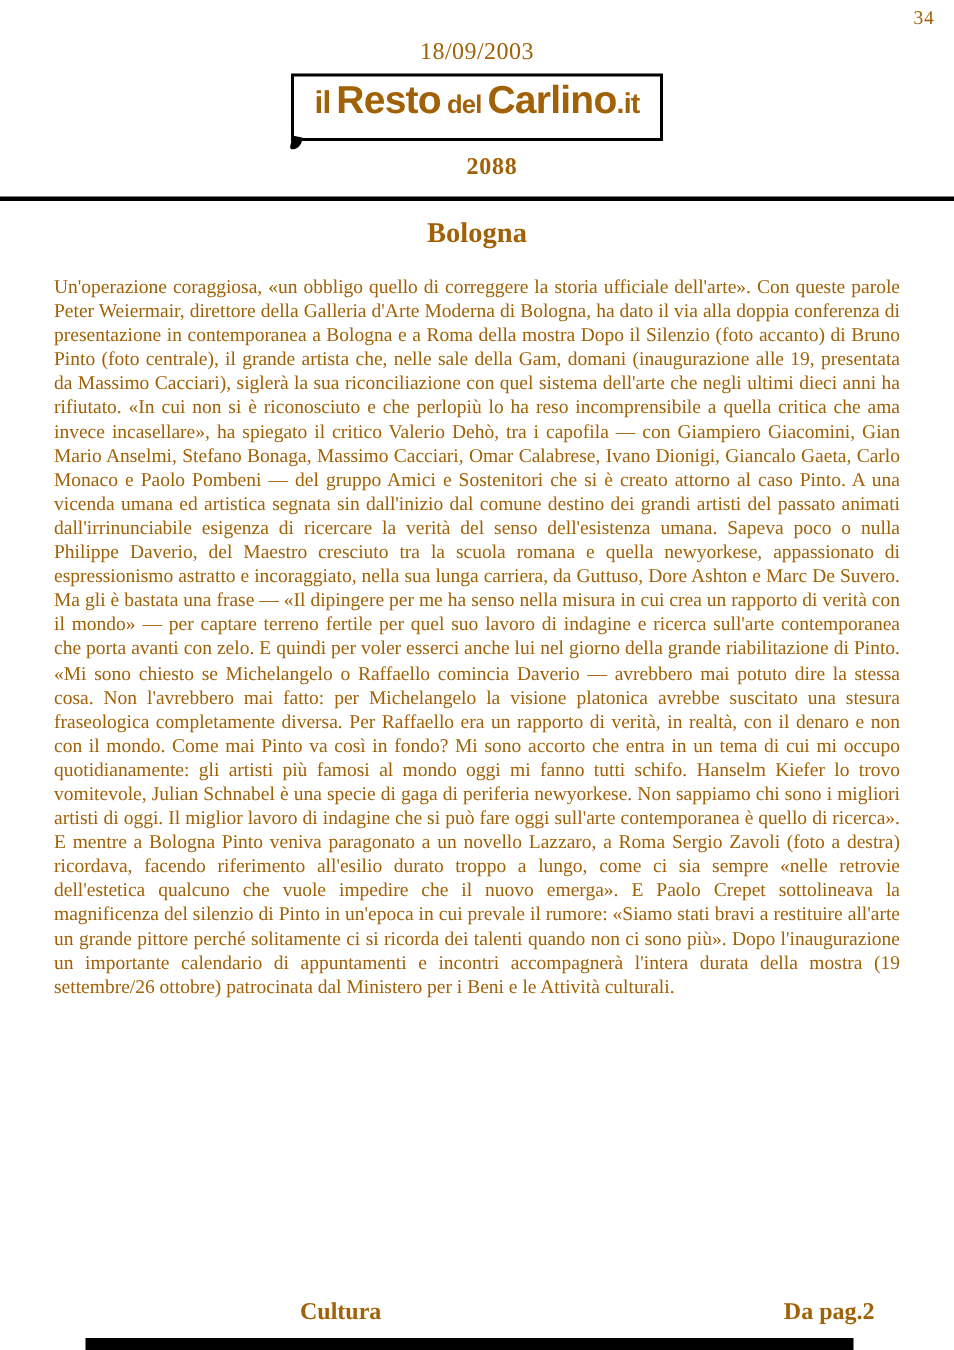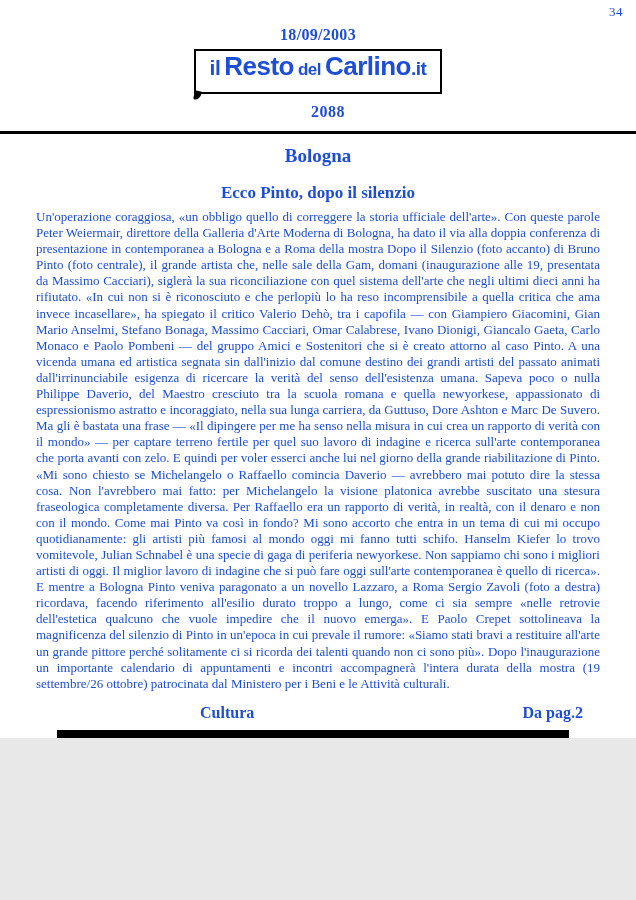--- a/index.html
+++ b/index.html
@@ -4,39 +4,39 @@
 <title>il Resto del Carlino.it — press clipping</title>
 <style>
   html, body {
     margin: 0;
     padding: 0;
     background: #e8e8e8;
   }
   .page {
     position: relative;
     width: 636px;
-    height: 738px;
+    height: 900px;
     margin: 0 auto;
     background: #ffffff;
-    color: #1d4ed8;
+    color: #a16207;
     font-family: "Liberation Serif", serif;
     overflow: hidden;
   }
   .corner-num {
     position: absolute;
     top: 4px;
     right: 13px;
     font-size: 13px;
     letter-spacing: 0.5px;
   }
   .date {
     margin-top: 26px;
     text-align: center;
     font-size: 16px;
-    font-weight: bold;
+    font-weight: normal;
     letter-spacing: 0.3px;
   }
   .logo-wrap {
     position: relative;
     margin-top: 5px;
     text-align: center;
   }
   .logo-box {
     display: inline-block;
     border: 2px solid #000;
@@ -148,21 +148,20 @@
     </div>
     <span class="logo-tail"></span>
   </div>
 
   <div class="code">2088</div>
 
   <hr class="rule">
 
   <h1 class="section">Bologna</h1>
 
-  <h2 class="headline">Ecco Pinto, dopo il silenzio</h2>
 
   <p class="body-text">Un'operazione coraggiosa, «un obbligo quello di correggere la storia ufficiale dell'arte». Con queste parole Peter Weiermair, direttore della Galleria d'Arte Moderna di Bologna, ha dato il via alla doppia conferenza di presentazione in contemporanea a Bologna e a Roma della mostra Dopo il Silenzio (foto accanto) di Bruno Pinto (foto centrale), il grande artista che, nelle sale della Gam, domani (inaugurazione alle 19, presentata da Massimo Cacciari), siglerà la sua riconciliazione con quel sistema dell'arte che negli ultimi dieci anni ha rifiutato. «In cui non si è riconosciuto e che perlopiù lo ha reso incomprensibile a quella critica che ama invece incasellare», ha spiegato il critico Valerio Dehò, tra i capofila — con Giampiero Giacomini, Gian Mario Anselmi, Stefano Bonaga, Massimo Cacciari, Omar Calabrese, Ivano Dionigi, Giancalo Gaeta, Carlo Monaco e Paolo Pombeni — del gruppo Amici e Sostenitori che si è creato attorno al caso Pinto. A una vicenda umana ed artistica segnata sin dall'inizio dal comune destino dei grandi artisti del passato animati dall'irrinunciabile esigenza di ricercare la verità del senso dell'esistenza umana. Sapeva poco o nulla Philippe Daverio, del Maestro cresciuto tra la scuola romana e quella newyorkese, appassionato di espressionismo astratto e incoraggiato, nella sua lunga carriera, da Guttuso, Dore Ashton e Marc De Suvero. Ma gli è bastata una frase — «Il dipingere per me ha senso nella misura in cui crea un rapporto di verità con il mondo» — per captare terreno fertile per quel suo lavoro di indagine e ricerca sull'arte contemporanea che porta avanti con zelo. E quindi per voler esserci anche lui nel giorno della grande riabilitazione di Pinto. «Mi sono chiesto se Michelangelo o Raffaello comincia Daverio — avrebbero mai potuto dire la stessa cosa. Non l'avrebbero mai fatto: per Michelangelo la visione platonica avrebbe suscitato una stesura fraseologica completamente diversa. Per Raffaello era un rapporto di verità, in realtà, con il denaro e non con il mondo. Come mai Pinto va così in fondo? Mi sono accorto che entra in un tema di cui mi occupo quotidianamente: gli artisti più famosi al mondo oggi mi fanno tutti schifo. Hanselm Kiefer lo trovo vomitevole, Julian Schnabel è una specie di gaga di periferia newyorkese. Non sappiamo chi sono i migliori artisti di oggi. Il miglior lavoro di indagine che si può fare oggi sull'arte contemporanea è quello di ricerca». E mentre a Bologna Pinto veniva paragonato a un novello Lazzaro, a Roma Sergio Zavoli (foto a destra) ricordava, facendo riferimento all'esilio durato troppo a lungo, come ci sia sempre «nelle retrovie dell'estetica qualcuno che vuole impedire che il nuovo emerga». E Paolo Crepet sottolineava la magnificenza del silenzio di Pinto in un'epoca in cui prevale il rumore: «Siamo stati bravi a restituire all'arte un grande pittore perché solitamente ci si ricorda dei talenti quando non ci sono più». Dopo l'inaugurazione un importante calendario di appuntamenti e incontri accompagnerà l'intera durata della mostra (19 settembre/26 ottobre) patrocinata dal Ministero per i Beni e le Attività culturali.</p>
 
   <div class="footer">
     <span class="f-left">Cultura</span>
     <span class="f-right">Da pag.2</span>
   </div>
 
   <div class="bottom-bar"></div>
 

